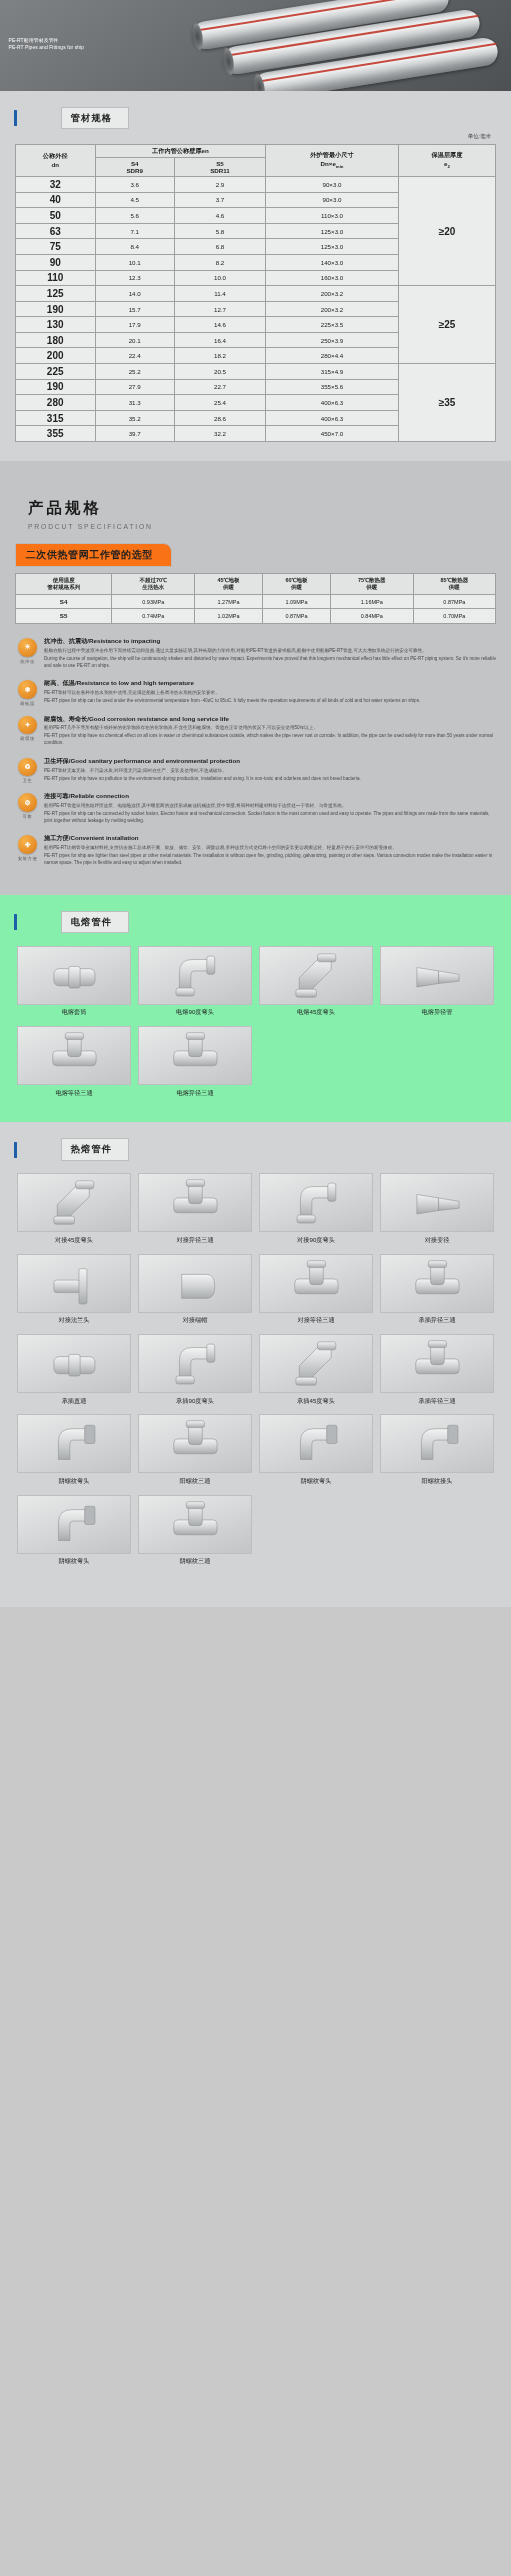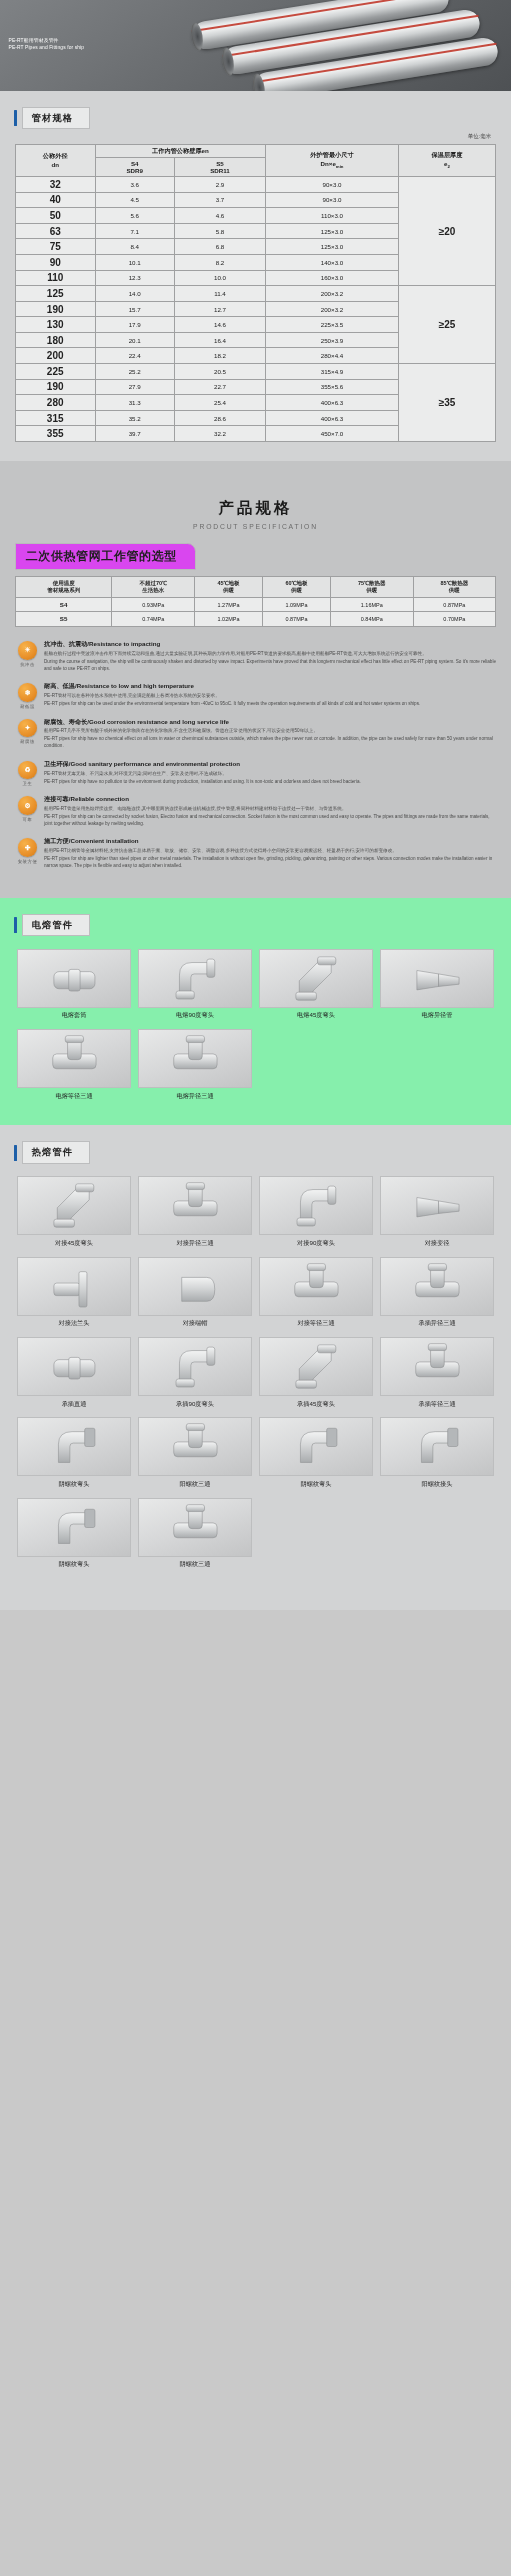--- a/index.html
+++ b/index.html
@@ -51,20 +51,21 @@
 
   
   .band-sec { padding: 16px 0 18.5px; }
   .bg-light { background: #d2d3d4; }
   .bg-dark  { background: #c3c4c5; }
   .bg-mid   { background: #86efac; }
 
   .sec-head {
     display: flex; align-items: center;
     margin: 0 0 9.9px 13.5px;
+    gap: 39px;
   }
   .sec-head .bar {
     width: 3.1px; height: 16px; background: #1d5fa8; margin-right: 5.5px; border-radius: 0.6px;
   }
   .sec-head .plate {
     background: #e9eaea;
     border: 0.6px solid #bcbdbe;
     padding: 3.7px 16px 3.7px 8.6px;
     font-size: 9.2px; font-weight: bold; color: #222;
     letter-spacing: 1.2px;
@@ -88,33 +89,33 @@
     text-align: center;
     padding: 1.8px 1.2px;
     color: #222;
   }
   table.spec th { background: #e2e3e3; font-weight: bold; font-size: 6.2px; }
   table.spec th.tall { height: 21px; }
   table.spec td.big { font-size: 10px; font-weight: bold; }
   .sub { font-size: 4.3px; vertical-align: sub; }
 
   
-  .prod-title { text-align: center; padding: 21px 0 3.7px; }
+  .prod-title { text-align: left; padding: 21px 0 3.7px; margin-left: 28px; }
   .prod-title .cn { font-size: 15.4px; font-weight: bold; color: #1b1b1b; letter-spacing: 3.1px; }
   .prod-title .en { font-size: 6.8px; color: #6a6a6a; letter-spacing: 1.8px; margin-top: 4.3px; }
 
   
   .tab-title {
     margin: 9.9px 0 6.2px 14.8px;
     display: inline-block;
-    background: #d946ef;
+    background: #f97316;
     border: 0.6px solid #b9babb;
     border-radius: 1.2px 8.6px 1.2px 1.2px;
     padding: 3.7px 18.5px 3.7px 9.9px;
-    font-size: 12px; font-weight: bold; color: #1f1f1f;
+    font-size: 10px; font-weight: bold; color: #1f1f1f;
     letter-spacing: 0.6px;
   }
 
   
   table.press {
     width: calc(100% - 29.6px);
     margin: 0 14.8px;
     border-collapse: collapse;
     background: #ebecec;
     font-size: 5.5px;

